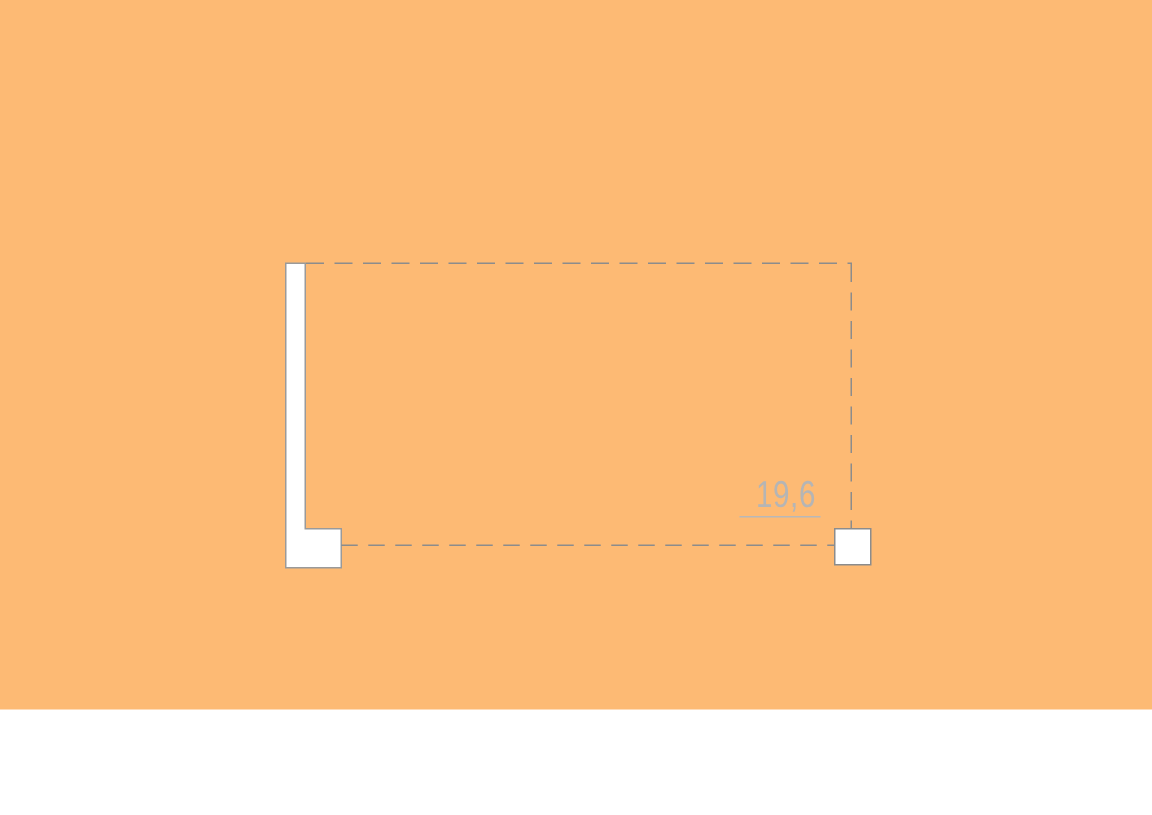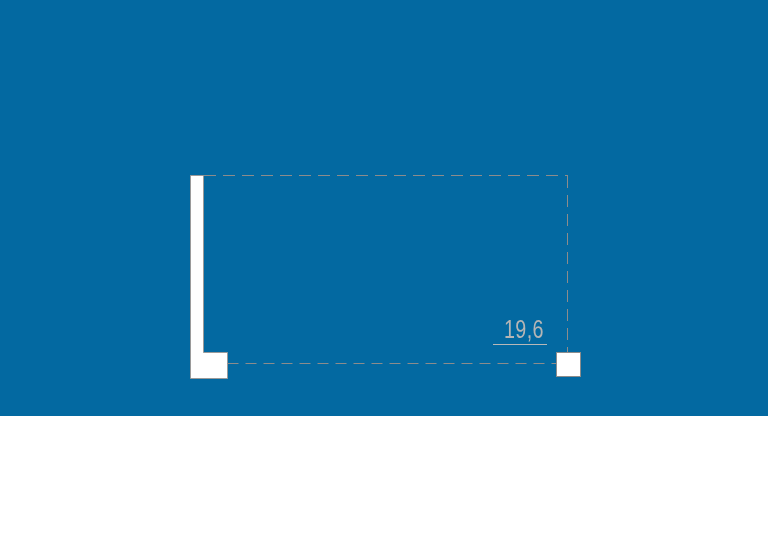--- a/index.html
+++ b/index.html
@@ -7,22 +7,22 @@
     padding: 0;
     background: #ffffff;
     width: 768px;
     height: 543px;
     overflow: hidden;
     font-family: "Liberation Sans", sans-serif;
   }
   .canvas-wrap {
     position: relative;
     width: 768px;
-    height: 416px;
-    background: #0369a1;
+    height: 473px;
+    background: #fdba74;
   }
   svg {
     display: block;
     position: absolute;
     top: 0;
     left: 0;
   }
   text.dim-label {
     font-family: "Liberation Sans", "DejaVu Sans", sans-serif;
     font-weight: 400;

